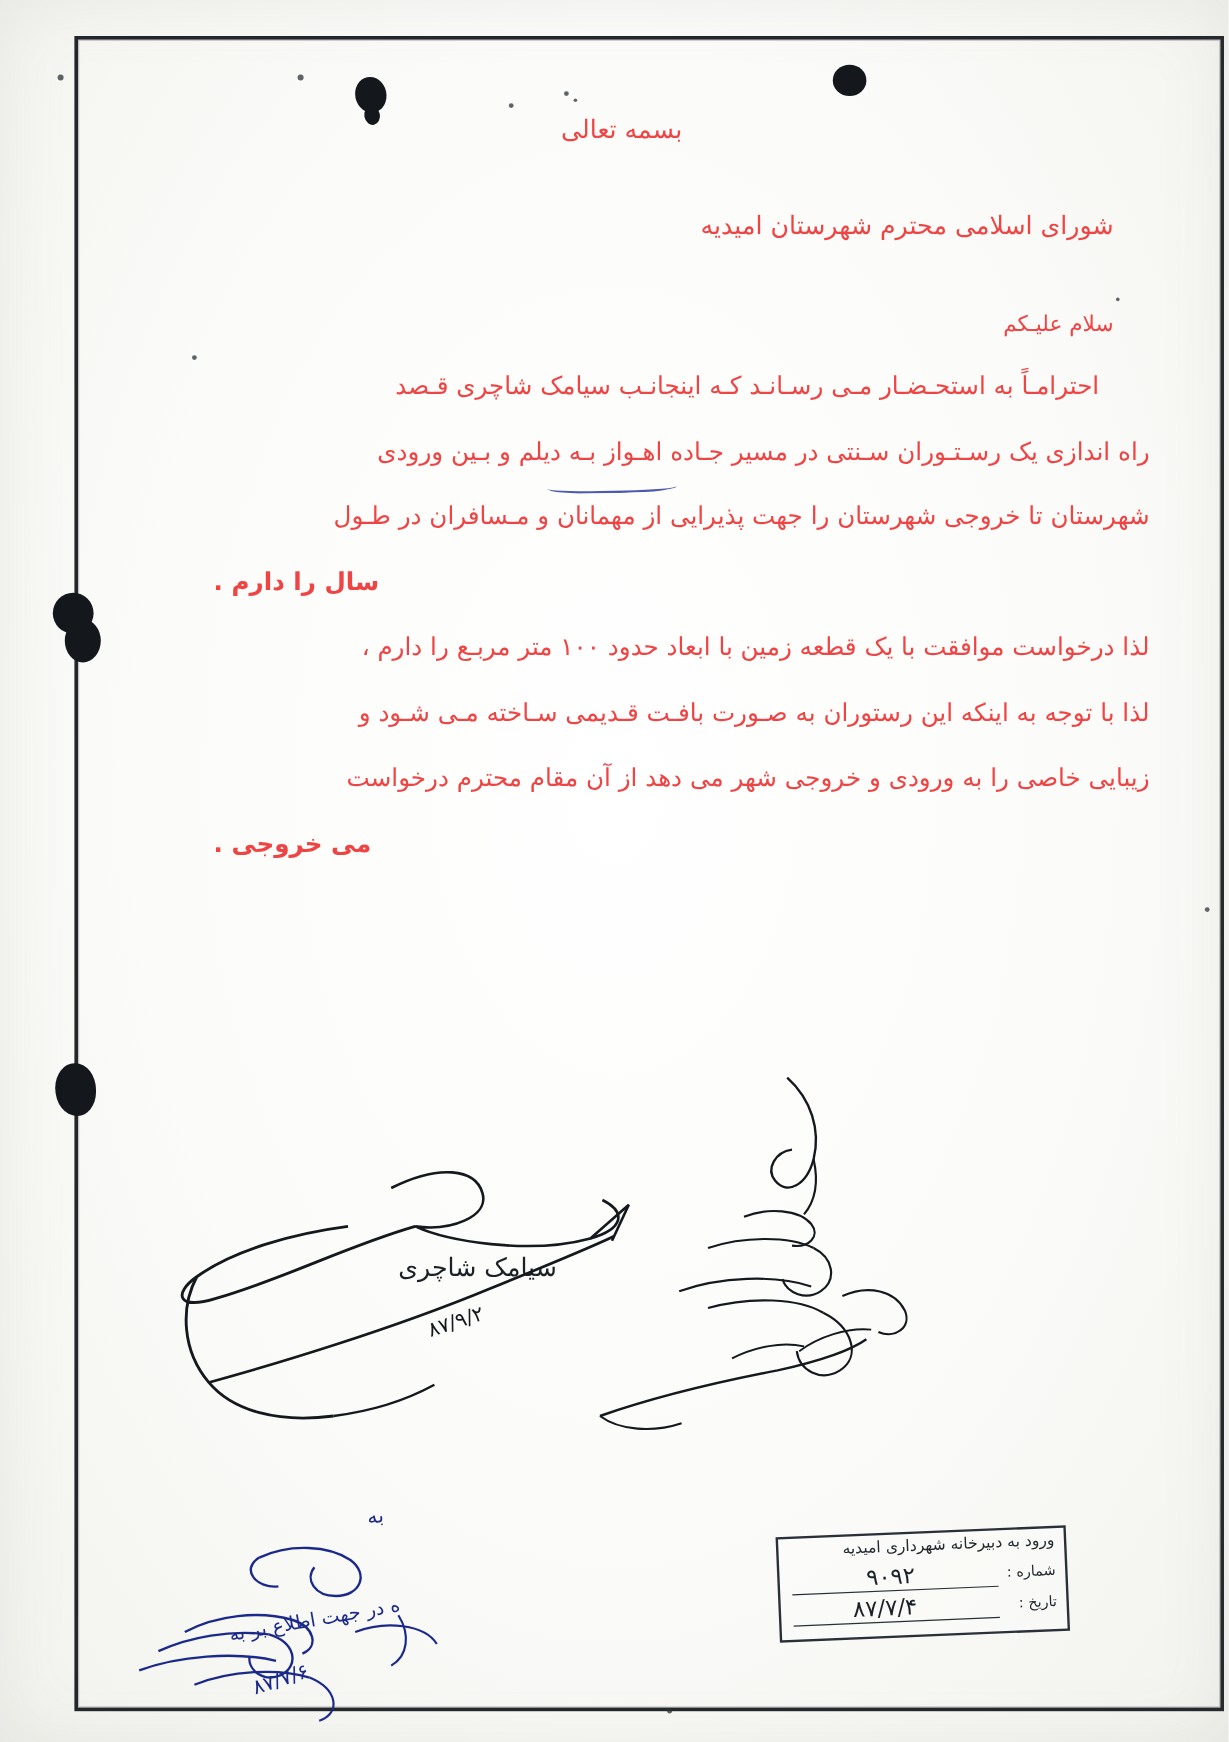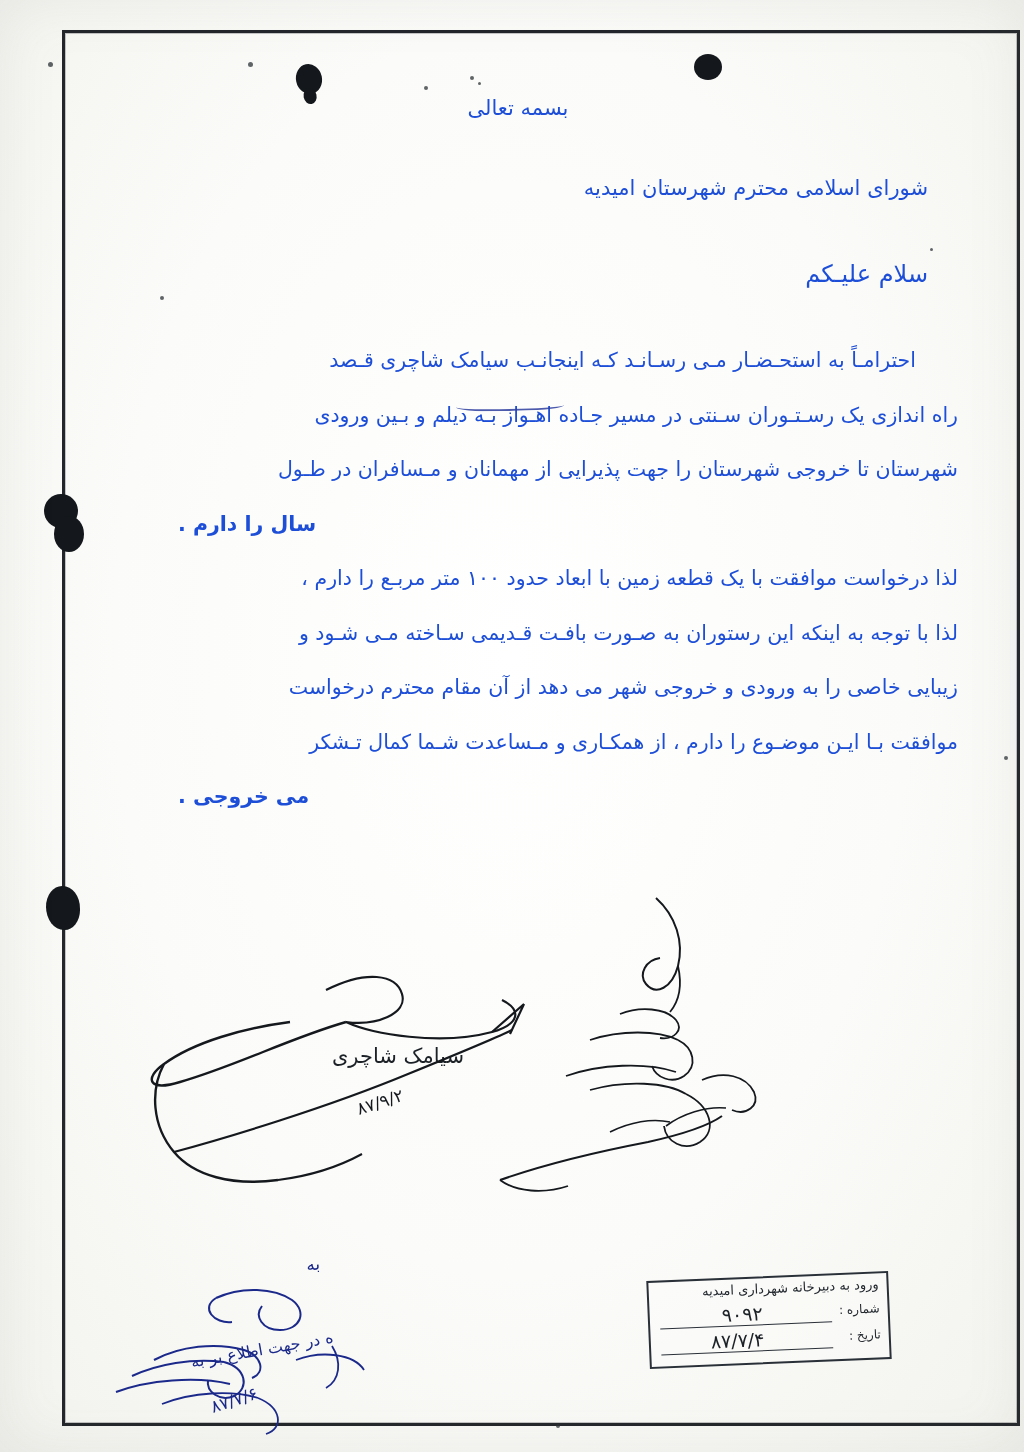--- a/index.html
+++ b/index.html
@@ -45,42 +45,42 @@
     border: 1px solid rgba(35,39,43,0.25);
   }
   
   .doc-body {
     position: absolute;
     left: 118px;
     top: 96px;
     width: 840px;
     direction: rtl;
     text-align: right;
-    color: #1d4ed8;
+    color: #ef4444;
   }
   .line {
     font-size: 20.5px;
     line-height: 1.0;
     letter-spacing: 0.2px;
     white-space: nowrap;
   }
   .basmala {
     text-align: center;
     font-size: 21px;
     margin: 0 0 56px 0;
     padding-right: 40px;
   }
   .addressee {
     font-size: 21px;
     margin-bottom: 60px;
     padding-right: 30px;
   }
   .greeting {
-    font-size: 24px;
-    margin-bottom: 62px;
+    font-size: 18px;
+    margin-bottom: 30px;
     padding-right: 30px;
   }
   .para {
     margin-bottom: 34px;
   }
   .para .line {
     margin-bottom: 34px;
   }
   .para .line:last-child {
     margin-bottom: 0;
@@ -252,21 +252,20 @@
       <div class="line indent-first">احترامـاً  به استحـضـار مـی رسـانـد کـه اینجانـب سیامک شاچری قـصد</div>
       <div class="line">راه اندازی یک رسـتـوران سـنتی در مسیر جـاده اهـواز بـه دیلم و بـین ورودی</div>
       <div class="line">شهرستان تا خروجی شهرستان را جهت پذیرایی از مهمانان و مـسافران در طـول</div>
       <div class="line line-center-left">سال را دارم .</div>
     </div>
 
     <div class="para">
       <div class="line">لذا درخواست موافقت با یک قطعه زمین با ابعاد حدود ۱۰۰ متر مربـع را دارم ،</div>
       <div class="line">لذا با توجه به اینکه این رستوران به صـورت بافـت قـدیمی سـاخته مـی شـود و</div>
       <div class="line">زیبایی خاصی را به ورودی و خروجی شهر می دهد از آن مقام محترم درخواست</div>
-      <div class="line">موافقت بـا ایـن موضـوع را دارم ، از همکـاری و مـساعدت شـما کمال تـشکر</div>
       <div class="line line-center-left">می خروجی .</div>
     </div>
   </div>
 
   <div class="hand-underline"></div>
 
   <div class="sign-name">سیامک شاچری</div>
 
   <svg class="ink" style="left:140px; top:930px; width:420px; height:290px;" viewBox="0 0 420 290">
     <path d="M186 60 C 226 40, 256 44, 262 64 C 268 84, 236 96, 206 92 C 232 104, 300 116, 352 102 C 380 94, 382 80, 362 70" stroke-width="2.2"></path>

